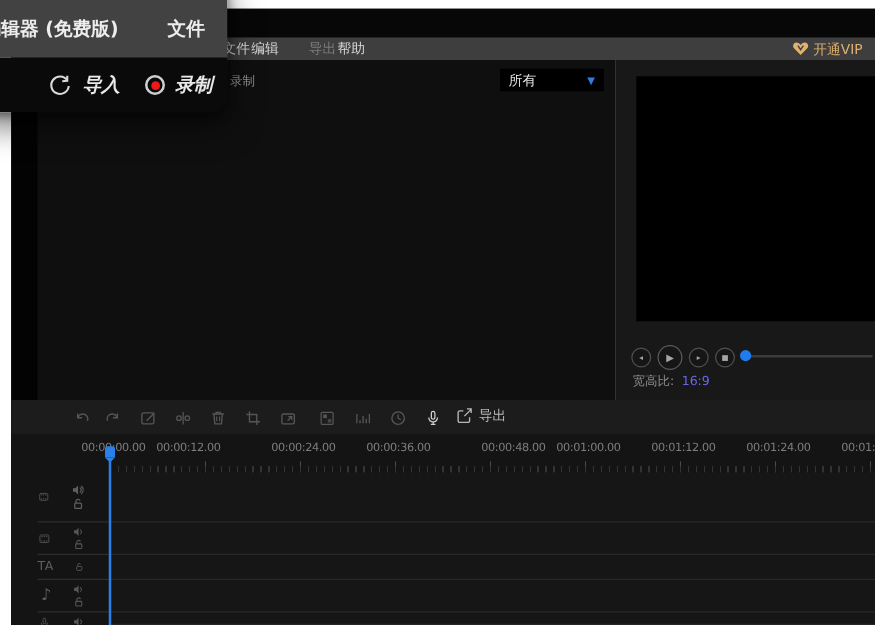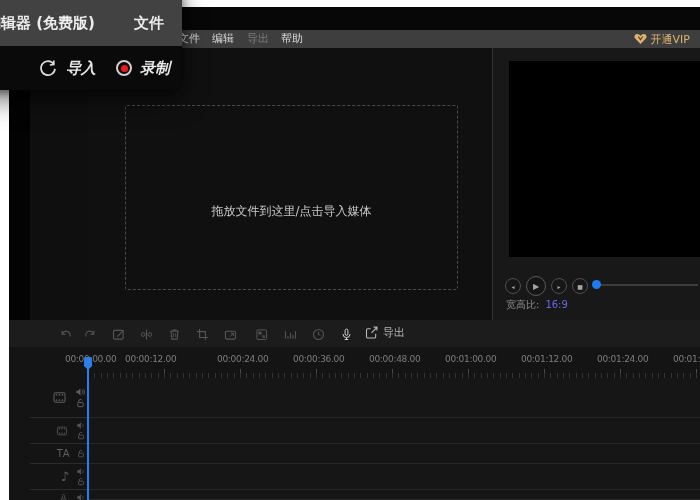--- a/index.html
+++ b/index.html
@@ -58,21 +58,21 @@
     background:
       repeating-linear-gradient(to right, #4a4a4a 0 1px, transparent 1px 76px),
       repeating-linear-gradient(to right, #333 0 1px, transparent 1px 6.333px);
     background-position:0 0, 0 4px; background-size:100% 9px, 100% 5px; background-repeat:no-repeat, no-repeat; }
   .ticks-minor { position:absolute; left:79px; top:24px; width:612px; height:5px;
     background:repeating-linear-gradient(to right, #343434 0 1px, transparent 1px 6.333px); }
 
   .tracks { position:absolute; left:0; top:58px; width:691px; height:122px; }
   .lanes { position:absolute; left:79px; top:0; width:612px; height:122px; background:#161616; }
   .trow { position:absolute; left:0; width:100%; border-bottom:1px solid #282828; }
-  .hcell { position:absolute; left:21px; width:58px; border-bottom:1px solid #2c2c2c; display:flex; align-items:center; justify-content:flex-end; padding-right:3px; gap:7px; }
+  .hcell { position:absolute; left:21px; width:58px; border-bottom:1px solid #2c2c2c; display:flex; align-items:center; justify-content:flex-end; padding-right:21px; gap:17px; }
   .mini-col { display:flex; flex-direction:column; gap:1px; align-items:center; }
   .glyph-icon { color:#5f5f5f; }
   .playhead-line { position:absolute; left:78px; top:48px; width:2px; height:132px; background:#2b7fe8; }
   .playhead-pin { position:absolute; left:75px; top:37px; width:8px; height:9px; background:#2b7fe8; border-radius:2px 2px 0 0; }
   .playhead-pin:after { content:""; position:absolute; left:0; top:9px; border-left:4px solid transparent; border-right:4px solid transparent; border-top:4px solid #2b7fe8; }
 
   
   .callout { position:absolute; left:-26px; top:-16px; width:208px; height:106px; border-radius:12px; overflow:hidden; box-shadow:0 10px 26px rgba(0,0,0,.55), 0 2px 8px rgba(0,0,0,.4); z-index:20; }
   .callout-top { height:62px; background:#424242; display:flex; align-items:center; justify-content:space-between; padding:16px 18px 0 12px; }
   .callout-top .t { font-size:15px; font-weight:bold; color:#ededed; white-space:nowrap; }
@@ -84,23 +84,23 @@
 </head>
 <body>
 
 <div class="page">
   <div class="window">
 
     <div class="titlebar"></div>
 
     <div class="menubar">
       <span class="menu-item" style="left:169px">文件</span>
-      <span class="menu-item" style="left:203px">编辑</span>
+      <span class="menu-item" style="left:192px">编辑</span>
       <span class="menu-item disabled" style="left:238px">导出</span>
-      <span class="menu-item" style="left:272px">帮助</span>
+      <span class="menu-item" style="left:261px">帮助</span>
       <div class="vip">
         <svg width="13" height="12" viewBox="0 0 13 12">
             <path d="M6.5 11 1.2 5.6C-.4 3.9.7 1 3.2 1c1.4 0 2.6.8 3.3 1.9C7.2 1.8 8.4 1 9.8 1c2.5 0 3.6 2.9 2 4.6L6.5 11z" fill="#e0b26e"></path>
             <path d="M4.3 3.5 6.5 6.8 8.7 3.5" stroke="#3e3e3e" stroke-width="1.1" fill="none"></path>
           </svg>
         <span>开通VIP</span>
       </div>
     </div>
 
     <div class="leftstrip"></div>
@@ -109,25 +109,20 @@
       <span class="dot"></span>
       <span>录制</span>
     </div>
 
     <div class="dropdown">
       <span class="val">所有</span>
       <span class="arrow">▼</span>
     </div>
 
 
-    <div class="mediabin">
-      <div class="dropzone">
-        <span>拖放文件到这里/点击导入媒体</span>
-      </div>
-    </div>
 
     <div class="vdivider"></div>
 
     <div class="preview">
       <div class="video"></div>
       <div class="controls">
         <div class="pbtn">
             <span>◂</span>
           </div>
         <div class="pbtn play">
@@ -225,21 +220,21 @@
             </svg>
           <span>导出</span>
         </div>
       </div>
 
       <div class="ruler">
         <span class="rlabel" style="left:56px">00:00:00.00</span>
         <span class="rlabel" style="left:116px">00:00:12.00</span>
         <span class="rlabel" style="left:208px">00:00:24.00</span>
         <span class="rlabel" style="left:284px">00:00:36.00</span>
-        <span class="rlabel" style="left:360px">00:00:48.00</span>
+        <span class="rlabel" style="left:376px">00:00:48.00</span>
         <span class="rlabel" style="left:436px">00:01:00.00</span>
         <span class="rlabel" style="left:512px">00:01:12.00</span>
         <span class="rlabel" style="left:588px">00:01:24.00</span>
         <span class="rlabel" style="left:664px">00:01:36.00</span>
         <div class="ticks"></div>
         <div class="ticks-minor"></div>
       </div>
 
       <div class="tracks">
         <div class="lanes">

